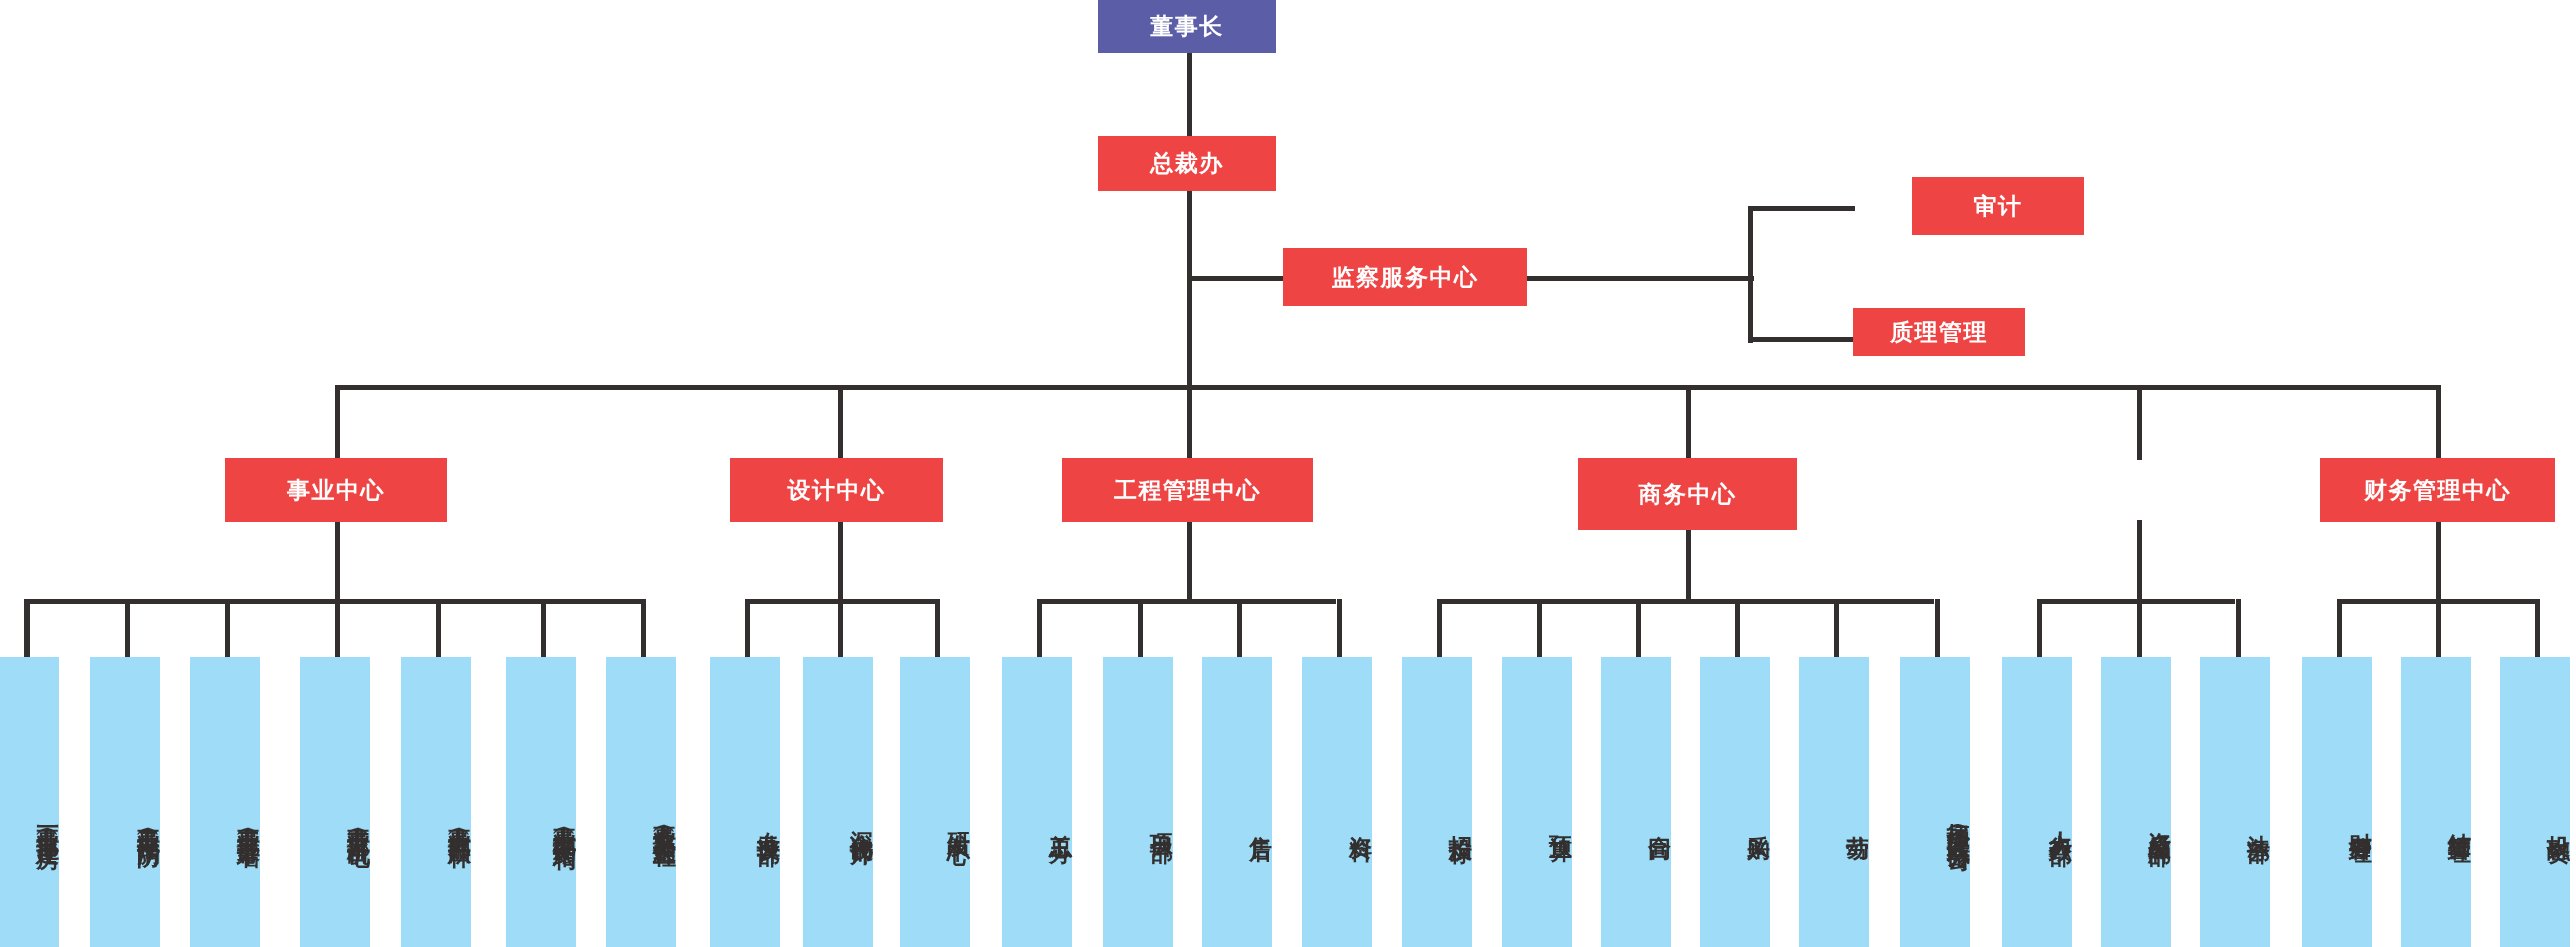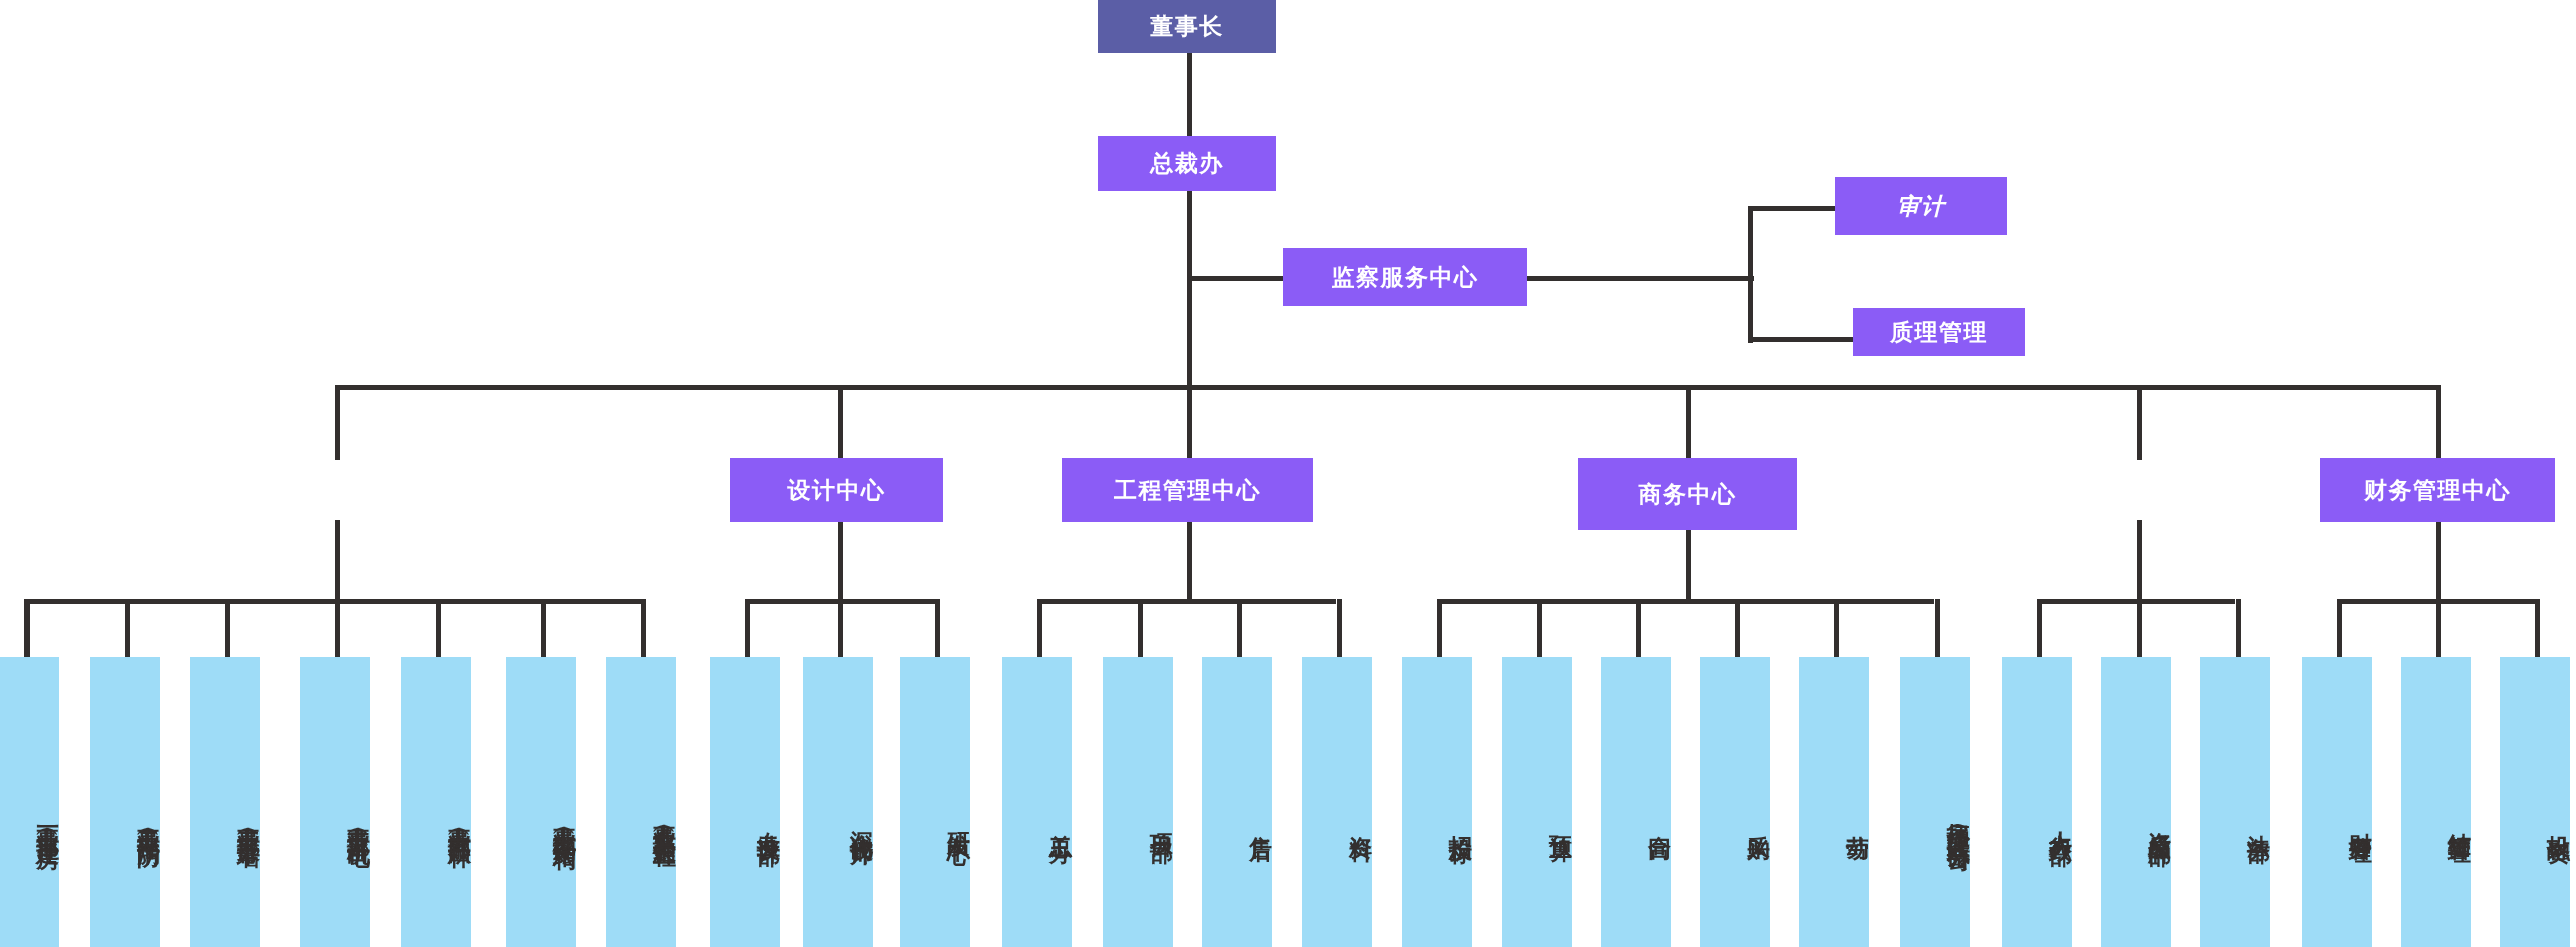--- a/index.html
+++ b/index.html
@@ -26,21 +26,21 @@
     display:flex;
     align-items:center;
     justify-content:center;
     color:#ffffff;
     font-weight:bold;
     letter-spacing:1.5px;
     text-align:center;
     line-height:1.15;
   }
   .node.root{background:#5b5ea6;font-size:23px;}
-  .node.mid {background:#8b5cf6;font-size:23px;}
+  .node.mid {background:#ef4444;font-size:23px;}
   .node.leaf{
     background:#9edcf7;
     color:#332f2e;
     font-size:23px;
     font-weight:bold;
     letter-spacing:3px;
     writing-mode:vertical-rl;
     text-orientation:upright;
     align-items:flex-start;
     justify-content:center;
@@ -125,28 +125,31 @@
   </div>
 
   <div class="node mid" style="left:1098px;top:136px;width:178px;height:55px;">
     <span>总裁办</span>
   </div>
 
   <div class="node mid" style="left:1283px;top:248px;width:244px;height:58px;">
     <span>监察服务中心</span>
   </div>
 
-  <div class="node mid" style="left:1835px;top:177px;width:172px;height:58px;font-style:italic;">
+  <div class="node mid" style="left:1912px;top:177px;width:172px;height:58px;">
     <span>审计</span>
   </div>
 
   <div class="node mid" style="left:1853px;top:308px;width:172px;height:48px;">
     <span>质理管理</span>
   </div>
 
+  <div class="node mid" style="left:225px;top:458px;width:222px;height:64px;">
+    <span>事业中心</span>
+  </div>
   <div class="node mid" style="left:730px;top:458px;width:213px;height:64px;">
     <span>设计中心</span>
   </div>
   <div class="node mid" style="left:1062px;top:458px;width:251px;height:64px;">
     <span>工程管理中心</span>
   </div>
   <div class="node mid" style="left:1578px;top:458px;width:219px;height:72px;">
     <span>商务中心</span>
   </div>
   <div class="node mid" style="left:2320px;top:458px;width:235px;height:64px;">

